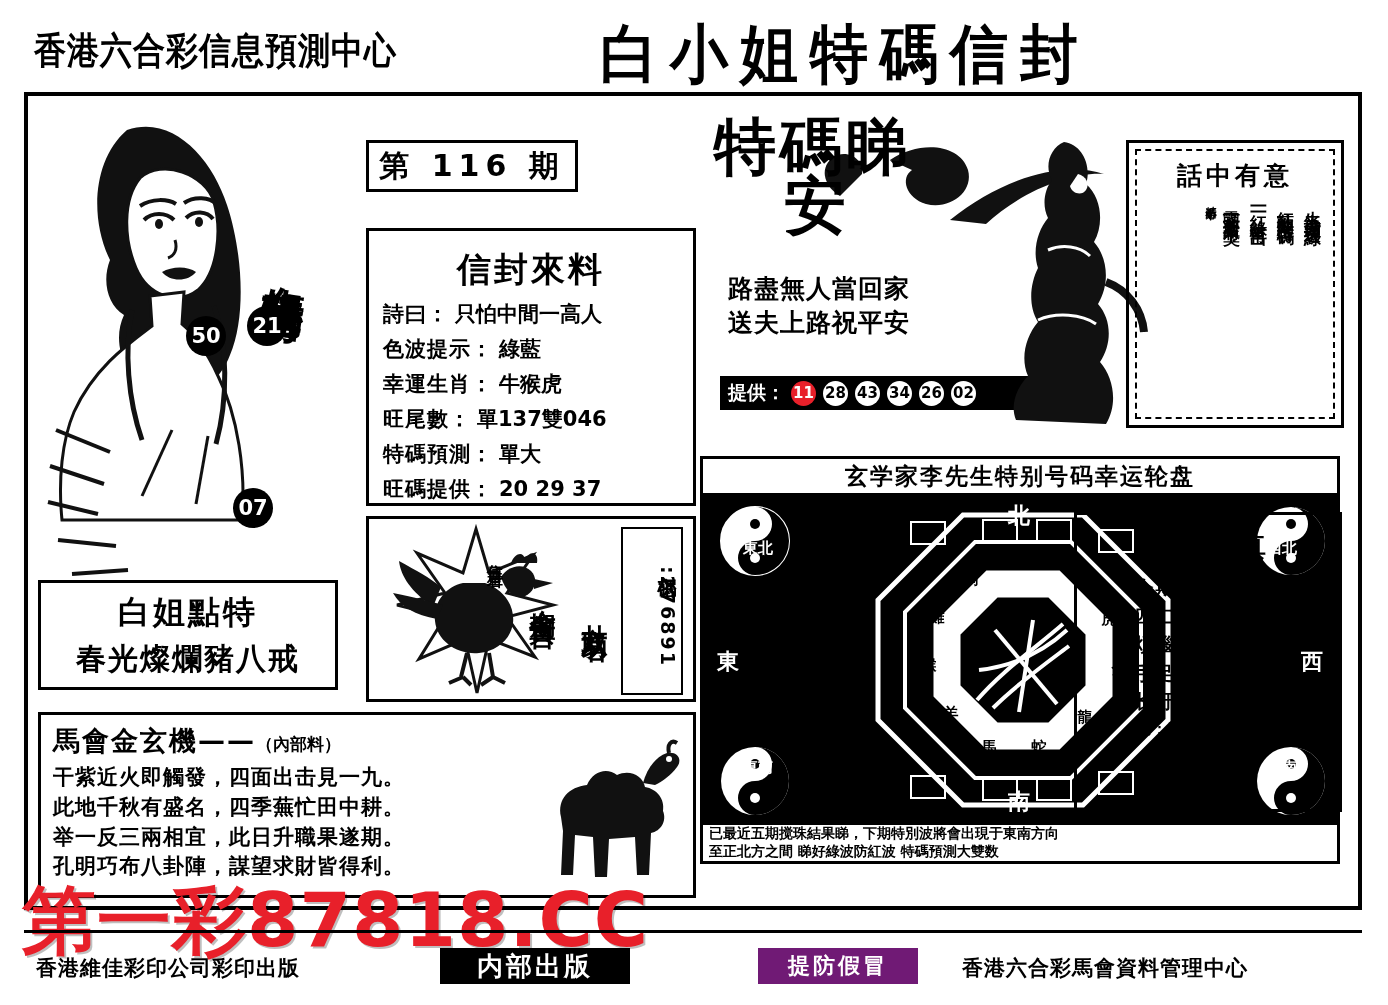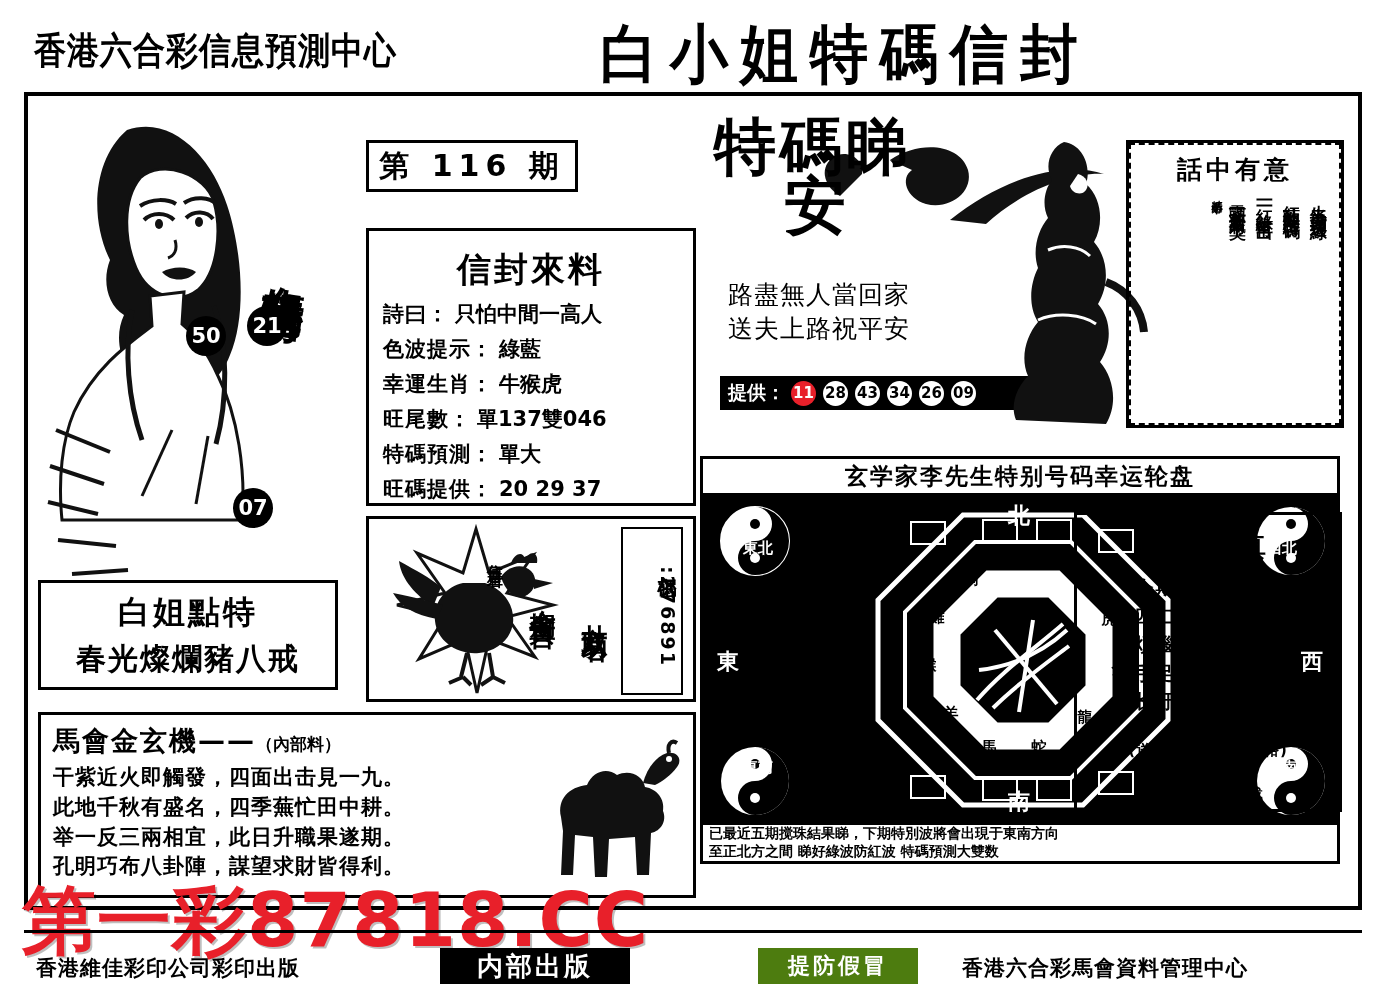--- a/index.html
+++ b/index.html
@@ -122,38 +122,38 @@
   
   .bx-kanan{
     position:absolute;left:700px;top:100px;width:412px;height:348px;
   }
   .kanan-title{
     position:absolute;left:14px;top:18px;
     font-size:62px;font-weight:bold;letter-spacing:4px;line-height:0.95;
   }
   .kanan-title .l2{margin-left:70px;}
   .kanan-p{
-    position:absolute;left:28px;top:178px;font-size:25px;font-weight:normal;line-height:1.35;letter-spacing:1px;
+    position:absolute;left:28px;top:172px;font-size:25px;font-weight:bold;line-height:1.35;letter-spacing:1px;
   }
   .kanan-supply{
     position:absolute;left:20px;top:276px;width:382px;height:34px;
     background:#000;color:#fff;display:flex;align-items:center;
     font-size:19px;font-weight:bold;padding:0 8px;box-sizing:border-box;
   }
   .kanan-supply .nums{display:flex;gap:7px;margin-left:6px;}
   .kanan-supply .n{
     width:25px;height:25px;border-radius:50%;background:#fff;color:#000;
     display:flex;align-items:center;justify-content:center;font-size:15px;font-weight:bold;
   }
   .kanan-supply .n.red{background:#e8202a;color:#fff;}
 
   
   .bx-stamp{
     position:absolute;left:1126px;top:140px;width:218px;height:288px;
-    border:3px solid #000;box-sizing:border-box;padding:0;
+    border:3px solid #000;box-sizing:border-box;padding:6px;
   }
   .bx-stamp .inner{
     width:100%;height:100%;border:2px dashed #000;box-sizing:border-box;
     position:relative;padding:6px;
   }
   .stamp-title{
     position:absolute;left:50%;top:8px;transform:translateX(-50%);
     font-size:25px;font-weight:bold;letter-spacing:4px;white-space:nowrap;
   }
   .stamp-cols{
@@ -190,39 +190,39 @@
   #dSE{left:40px;bottom:48px;}
   #dSW{right:40px;bottom:48px;}
 
   
   .bx-chuanzhen{
     position:absolute;left:1074px;top:512px;width:268px;height:300px;
     border:3px solid #000;box-sizing:border-box;padding:8px;
   }
   .cz-title{font-size:27px;font-weight:bold;letter-spacing:4px;text-align:center;margin:6px 0 8px;}
   .cz-line{font-size:19px;font-weight:bold;text-align:center;letter-spacing:2px;line-height:1.5;}
-  .cz-note{font-size:15px;font-weight:bold;text-align:center;margin-top:25px;letter-spacing:1px;}
+  .cz-note{font-size:15px;font-weight:bold;text-align:center;margin-top:4px;letter-spacing:1px;}
 
   
   .wm{
     position:absolute;left:22px;top:872px;width:720px;height:80px;
     font-size:74px;font-weight:bold;color:#e8202a;letter-spacing:1px;
     white-space:nowrap;
     text-shadow:2px 2px 0 rgba(0,0,0,0.25);
   }
 
   
   .foot{position:absolute;left:0;top:946px;width:1388px;height:46px;}
   .foot .f1{position:absolute;left:36px;top:8px;font-size:21px;font-weight:bold;letter-spacing:1px;}
   .foot .f2{
     position:absolute;left:440px;top:2px;width:190px;height:36px;background:#000;color:#fff;
     display:flex;align-items:center;justify-content:center;font-size:26px;font-weight:bold;letter-spacing:3px;
   }
   .foot .f3{
-    position:absolute;left:758px;top:2px;width:160px;height:36px;background:#4d7c0f;color:#fff;
+    position:absolute;left:758px;top:2px;width:160px;height:36px;background:#701a75;color:#fff;
     display:flex;align-items:center;justify-content:center;font-size:22px;font-weight:bold;letter-spacing:3px;
   }
   .foot .f4{position:absolute;left:962px;top:8px;font-size:21px;font-weight:bold;letter-spacing:1px;}
 
   .divider{position:absolute;left:24px;top:930px;width:1338px;height:3px;background:#000;}
 </style>
 </head>
 <body>
 
 <div class="page">
@@ -371,21 +371,21 @@
       <div>送夫上路祝平安</div>
     </div>
     <div class="kanan-supply">
       <span>提供：</span>
       <span class="nums">
         <span class="n red">11</span>
         <span class="n">28</span>
         <span class="n">43</span>
         <span class="n">34</span>
         <span class="n">26</span>
-        <span class="n">09</span>
+        <span class="n">02</span>
       </span>
     </div>
   </div>
 
   <svg width="180" height="300" viewBox="0 0 180 300" style="position:absolute;left:986px;top:132px;" xmlns="http://www.w3.org/2000/svg">
     <path d="M78 10 C64 16 58 34 66 48 C58 58 56 74 62 86 C52 98 46 118 52 136
              C44 152 42 174 52 190 C40 204 34 226 42 244 C30 256 24 274 30 288
              L120 292 C132 272 128 246 114 230 C126 212 126 188 112 172
              C124 152 122 126 108 110 C118 92 116 66 100 52 C106 34 96 12 78 10 Z" fill="#111"></path>
     <path d="M92 42 C100 44 104 52 100 58 C96 64 86 62 84 54" fill="#fff"></path>

